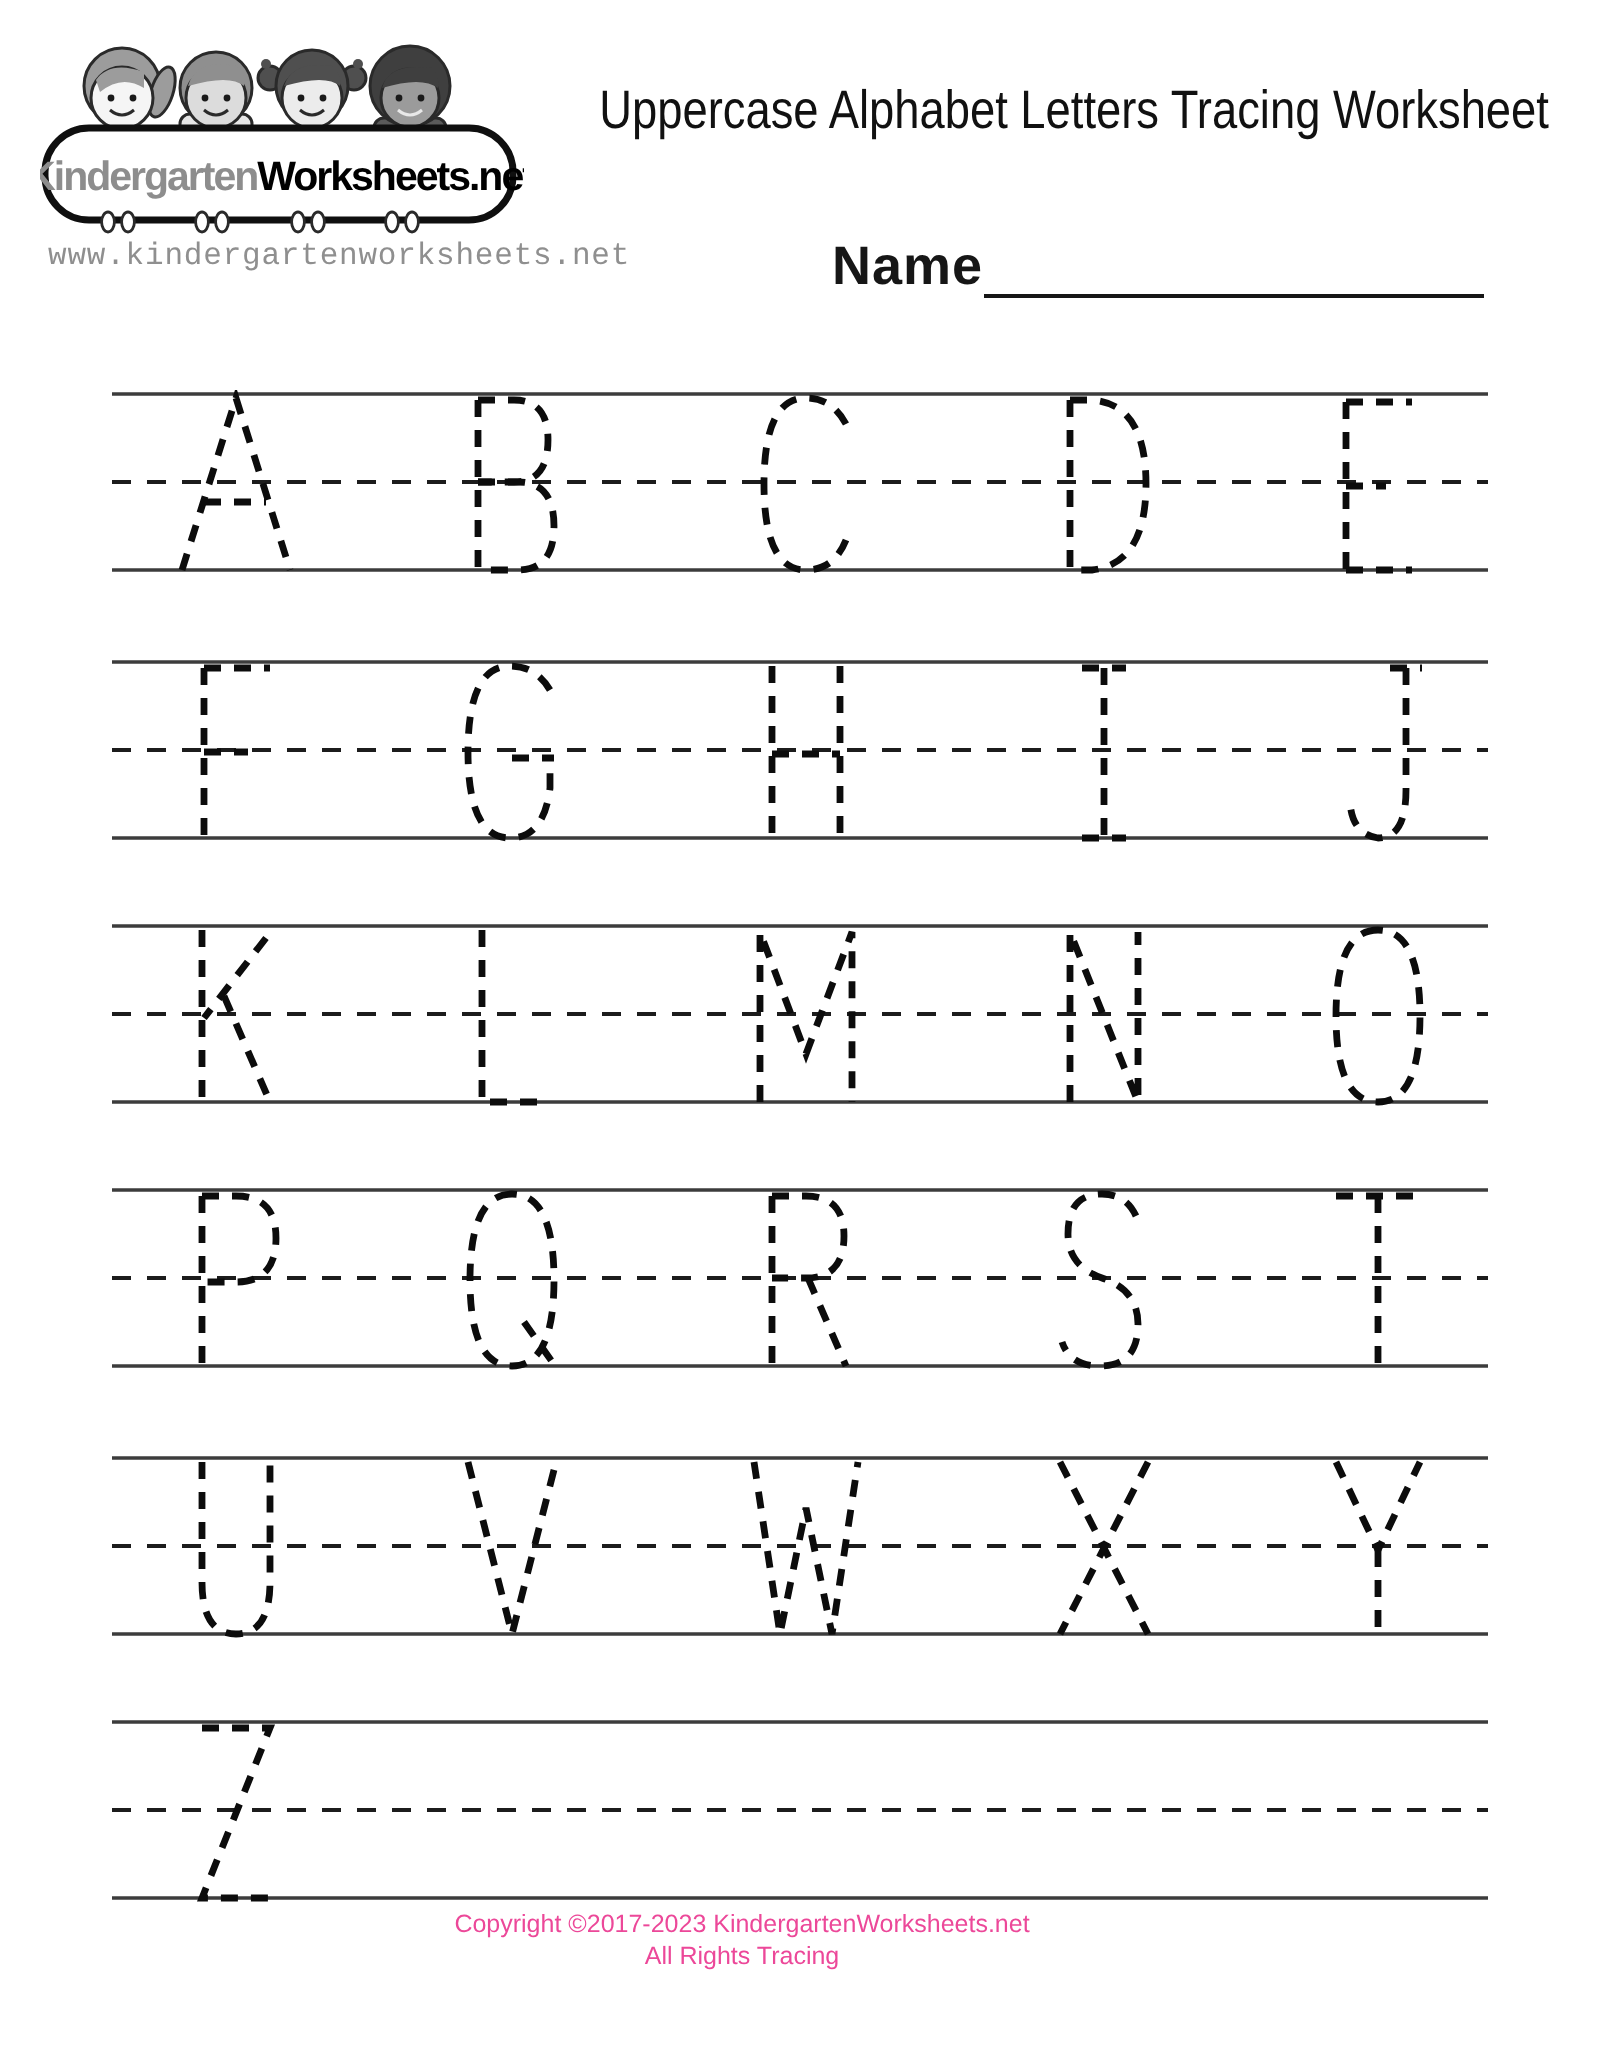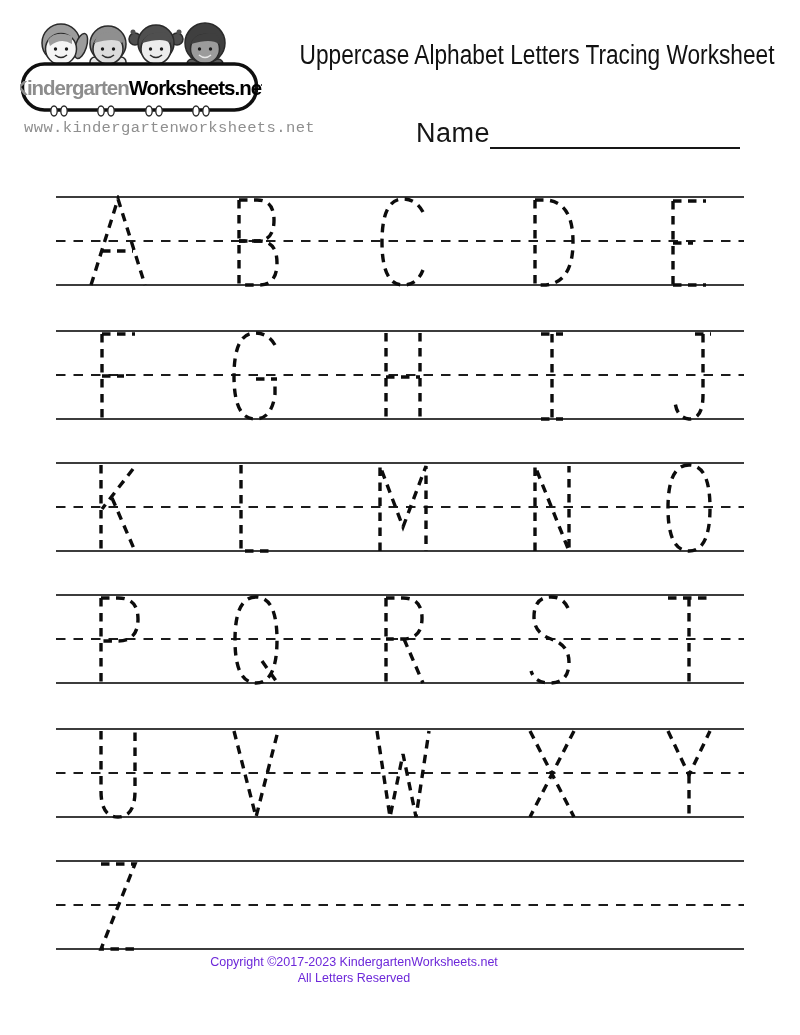--- a/index.html
+++ b/index.html
@@ -25,39 +25,39 @@
   .title{
     position:absolute;left:258px;top:40px;width:520px;
     margin:0;text-align:center;
     font-size:27px;font-weight:400;color:#111;
     transform:scaleX(.84);transform-origin:center top;
     white-space:nowrap;
   }
   .name-row{
     position:absolute;left:416px;top:118px;
     display:flex;align-items:flex-end;
-    font-size:27px;color:#161616;letter-spacing:.5px;
+    font-size:27px;color:#161616;letter-spacing:.5px;font-weight:bold;
   }
   .name-line{
     display:inline-block;width:250px;height:26px;
     border-bottom:2.2px solid #161616;
   }
   
   .trace-row{position:absolute;left:56px;}
   .guide-solid{stroke:#3c3c3c;stroke-width:1.8;}
   .guide-dashed{stroke:#1c1c1c;stroke-width:2.1;stroke-dasharray:9.5 8;}
   .glyph{
     stroke:#0c0c0c;stroke-width:3.4;fill:none;
     stroke-dasharray:8.5 6.5;stroke-linecap:butt;stroke-linejoin:miter;
   }
   
   .footer{
     position:absolute;left:0;top:954px;width:708px;
-    text-align:center;color:#6d28d9;
-    font-size:12.5px;line-height:16px;
+    text-align:center;color:#ec4899;
+    font-size:12.5px;line-height:16px;padding-left:17px;
   }
 </style>
 </head>
 <body>
 
 <div class="page">
 
   <svg class="logo" width="242" height="114" viewBox="0 0 242 114">
 
     <g>
@@ -257,15 +257,15 @@
         <line x1="0" x2="688" y1="46" y2="46" class="guide-dashed"></line>
         <line x1="0" x2="688" y1="90" y2="90" class="guide-solid"></line>
         <g transform="translate(32,2)">
           <path d="M13 3 H47 L13 88 H48" class="glyph"></path>
         </g>
       </svg>
     </div>
 
   <div class="footer">
     <div>Copyright ©2017-2023 KindergartenWorksheets.net</div>
-    <div>All Letters Reserved</div>
+    <div>All Rights Tracing</div>
   </div>
 </div>
 
 </body></html>

